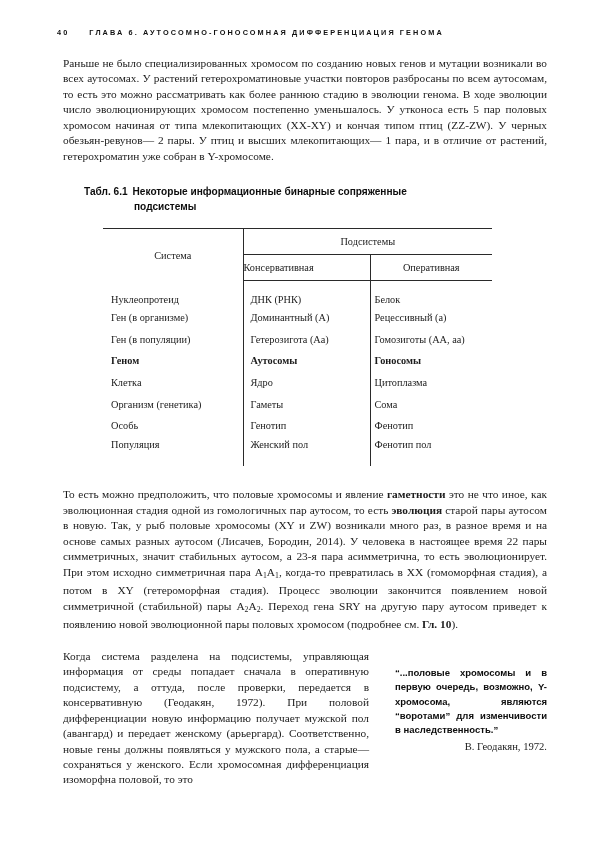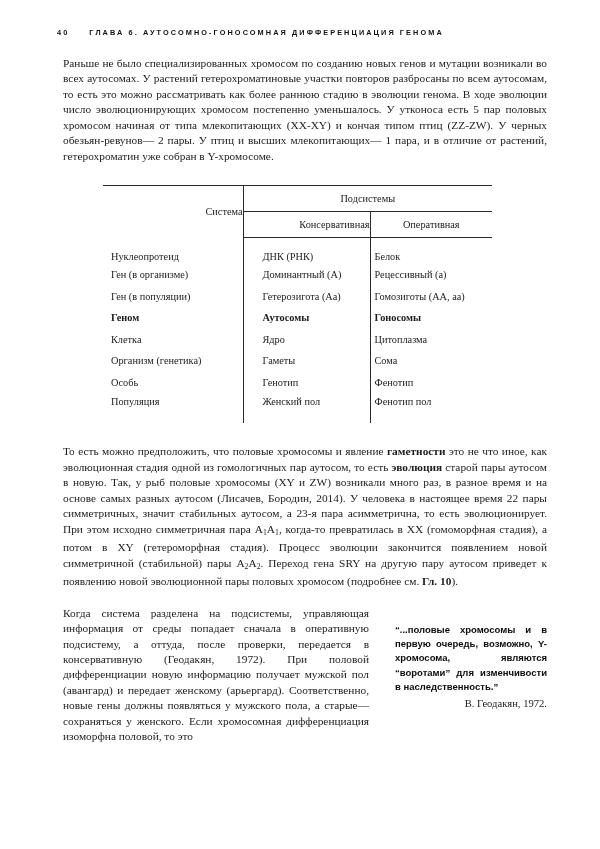--- a/index.html
+++ b/index.html
@@ -76,47 +76,47 @@
     padding: 0;
     font-weight: normal;
     vertical-align: middle;
   }
   
   table.data thead tr:first-child th { border-top: 1.1px solid #2a2a2a; }
 
   th.sys {
     width: 140px;
     height: 52px;
-    text-align: right;
+    text-align: center;
     border-right: 1.1px solid #2a2a2a;
   }
   th.subs {
     text-align: center;
     height: 26px;
     border-bottom: 1.1px solid #2a2a2a;
   }
   th.sub-cons {
     width: 127px;
     height: 26px;
-    text-align: right;
+    text-align: left;
     border-right: 1.1px solid #2a2a2a;
     border-bottom: 1.1px solid #2a2a2a;
   }
   th.sub-oper {
     width: 122px;
     height: 26px;
     border-bottom: 1.1px solid #2a2a2a;
   }
 
   table.data tbody td {
     height: 21.6px;
     padding-left: 9px;
   }
   table.data tbody td.c1 { border-right: 1.1px solid #2a2a2a; padding-left: 8px; }
-  table.data tbody td.c2 { border-right: 1.1px solid #2a2a2a; padding-left: 19px; }
+  table.data tbody td.c2 { border-right: 1.1px solid #2a2a2a; padding-left: 7px; }
   table.data tbody td.c3 { padding-left: 4px; }
   table.data tbody tr.pad-top td { height: 26px; vertical-align: bottom; padding-bottom: 2px; }
   table.data tbody tr.pad-bot td { height: 30px; vertical-align: top; padding-top: 3px; }
   table.data tbody tr.bold td { font-weight: bold; }
 
   
   .two-col {
     margin-top: 16px;
     position: relative;
     min-height: 120px;
@@ -156,20 +156,24 @@
 <div class="running-head">
   <span class="folio">40</span><span class="chapter-title">ГЛАВА 6. АУТОСОМНО-ГОНОСОМНАЯ ДИФФЕРЕНЦИАЦИЯ ГЕНОМА</span>
 </div>
 
 <div class="page">
 
   <p class="body">Раньше не было специализированных хромосом по созданию новых генов и мутации возникали во всех аутосомах. У растений гетерохроматиновые участки повторов разбросаны по всем аутосомам, то есть это можно рассматривать как более раннюю стадию в эволюции генома. В ходе эволюции число эволюционирующих хромосом постепенно уменьшалось. У утконоса есть 5 пар половых хромосом начиная от типа млекопитающих (XX-XY) и кончая типом птиц (ZZ-ZW). У черных обезьян-ревунов— 2 пары. У птиц и высших млекопитающих— 1 пара, и в отличие от растений, гетерохроматин уже собран в Y-хромосоме.</p>
 
   <div class="table-block">
 
+    <div class="table-caption">
+      <span class="cap-num">Табл. 6.1</span><span>Некоторые информационные бинарные сопряженные</span>
+      <span class="cap-line2">подсистемы</span>
+    </div>
 
     <table class="data">
       <thead>
         <tr>
           <th class="sys" rowspan="2">Система</th>
           <th class="subs" colspan="2">Подсистемы</th>
         </tr>
         <tr>
           <th class="sub-cons">Консервативная</th>
           <th class="sub-oper">Оперативная</th>

